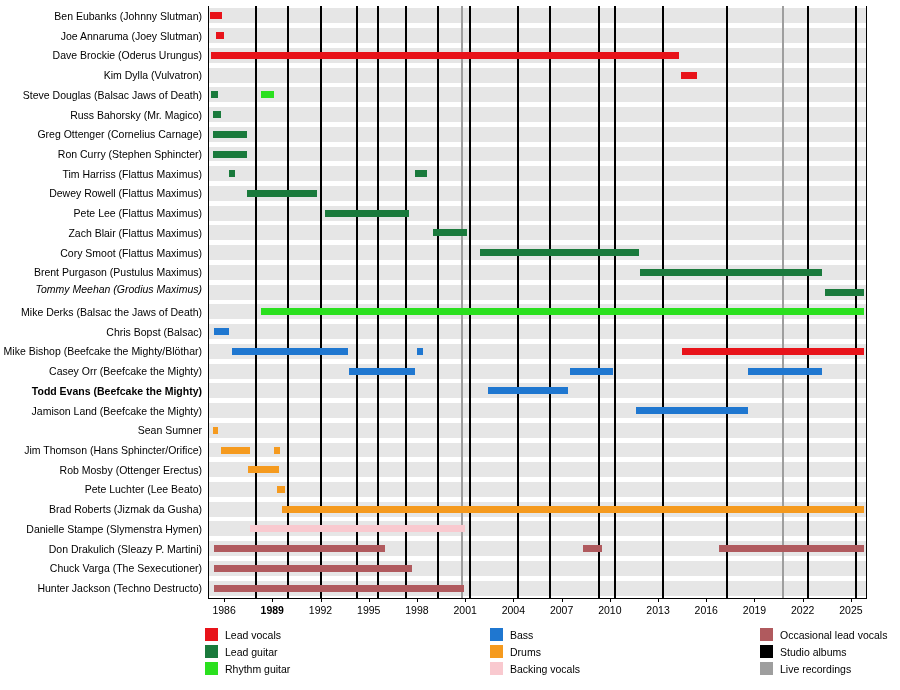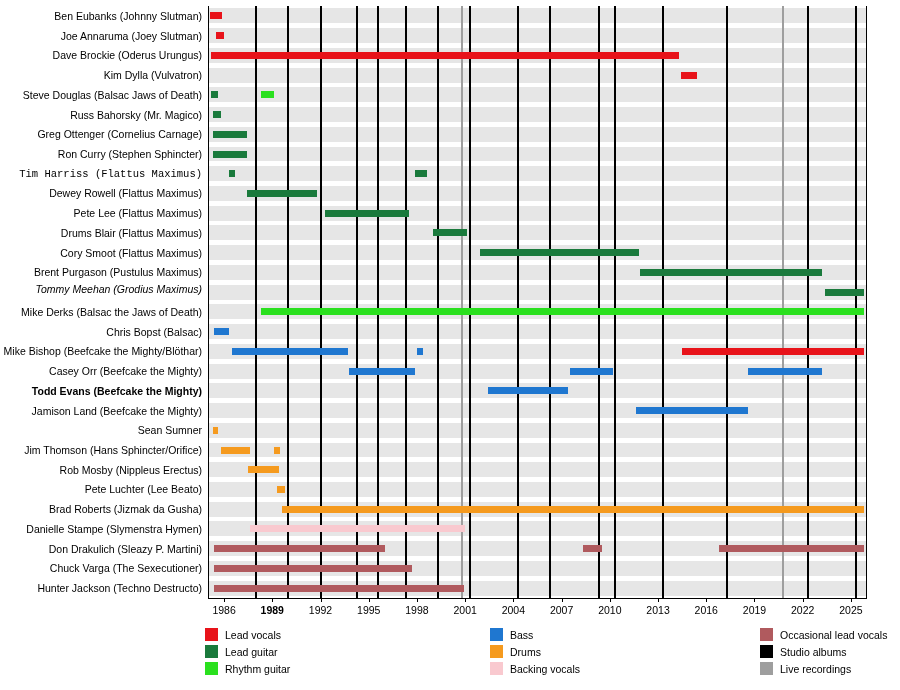--- a/index.html
+++ b/index.html
@@ -32,36 +32,36 @@
 
   <div class="labels" id="labels">
       <div class="lbl" style="top: 10.8667px;">Ben Eubanks (Johnny Slutman)</div>
       <div class="lbl" style="top: 30.6px;">Joe Annaruma (Joey Slutman)</div>
       <div class="lbl" style="top: 50.3333px;">Dave Brockie (Oderus Urungus)</div>
       <div class="lbl" style="top: 70.0667px;">Kim Dylla (Vulvatron)</div>
       <div class="lbl" style="top: 89.8px;">Steve Douglas (Balsac Jaws of Death)</div>
       <div class="lbl" style="top: 109.533px; text-align: center;">Russ Bahorsky (Mr. Magico)</div>
       <div class="lbl" style="top: 129.267px;">Greg Ottenger (Cornelius Carnage)</div>
       <div class="lbl" style="top: 149px;">Ron Curry (Stephen Sphincter)</div>
-      <div class="lbl" style="top: 168.733px; font-family: Liberation Mono, monospace;">Tim Harriss (Flattus Maximus)</div>
+      <div class="lbl" style="top: 168.733px;">Tim Harriss (Flattus Maximus)</div>
       <div class="lbl" style="top: 188.467px;">Dewey Rowell (Flattus Maximus)</div>
       <div class="lbl" style="top: 208.2px;">Pete Lee (Flattus Maximus)</div>
-      <div class="lbl" style="top: 227.933px;">Drums Blair (Flattus Maximus)</div>
+      <div class="lbl" style="top: 227.933px;">Zach Blair (Flattus Maximus)</div>
       <div class="lbl" style="top: 247.667px;">Cory Smoot (Flattus Maximus)</div>
       <div class="lbl" style="top: 267.4px;">Brent Purgason (Pustulus Maximus)</div>
       <div class="lbl" style="top: 284px; font-style: italic;">Tommy Meehan (Grodius Maximus)</div>
       <div class="lbl" style="top: 306.867px;">Mike Derks (Balsac the Jaws of Death)</div>
       <div class="lbl" style="top: 326.6px;">Chris Bopst (Balsac)</div>
       <div class="lbl" style="top: 346.333px;">Mike Bishop (Beefcake the Mighty/Blöthar)</div>
       <div class="lbl" style="top: 366.067px;">Casey Orr (Beefcake the Mighty)</div>
       <div class="lbl" style="top: 385.8px; font-weight: bold;">Todd Evans (Beefcake the Mighty)</div>
       <div class="lbl" style="top: 405.533px;">Jamison Land (Beefcake the Mighty)</div>
       <div class="lbl" style="top: 425.267px;">Sean Sumner</div>
       <div class="lbl" style="top: 445px; margin-left: 24px;">Jim Thomson (Hans Sphincter/Orifice)</div>
-      <div class="lbl" style="top: 464.733px;">Rob Mosby (Nippleus Erectus)</div>
+      <div class="lbl" style="top: 464.733px;">Rob Mosby (Ottenger Erectus)</div>
       <div class="lbl" style="top: 484.467px;">Pete Luchter (Lee Beato)</div>
       <div class="lbl" style="top: 504.2px;">Brad Roberts (Jizmak da Gusha)</div>
       <div class="lbl" style="top: 523.933px;">Danielle Stampe (Slymenstra Hymen)</div>
       <div class="lbl" style="top: 543.667px;">Don Drakulich (Sleazy P. Martini)</div>
       <div class="lbl" style="top: 563.4px; margin-left: 40px;">Chuck Varga (The Sexecutioner)</div>
       <div class="lbl" style="top: 583.133px;">Hunter Jackson (Techno Destructo)</div>
     </div>
   <div class="plot" id="plot">
       <div class="rowband" style="top: 2.368px; height: 14.9973px;"></div>
       <div class="rowband" style="top: 22.1013px; height: 14.9973px;"></div>

